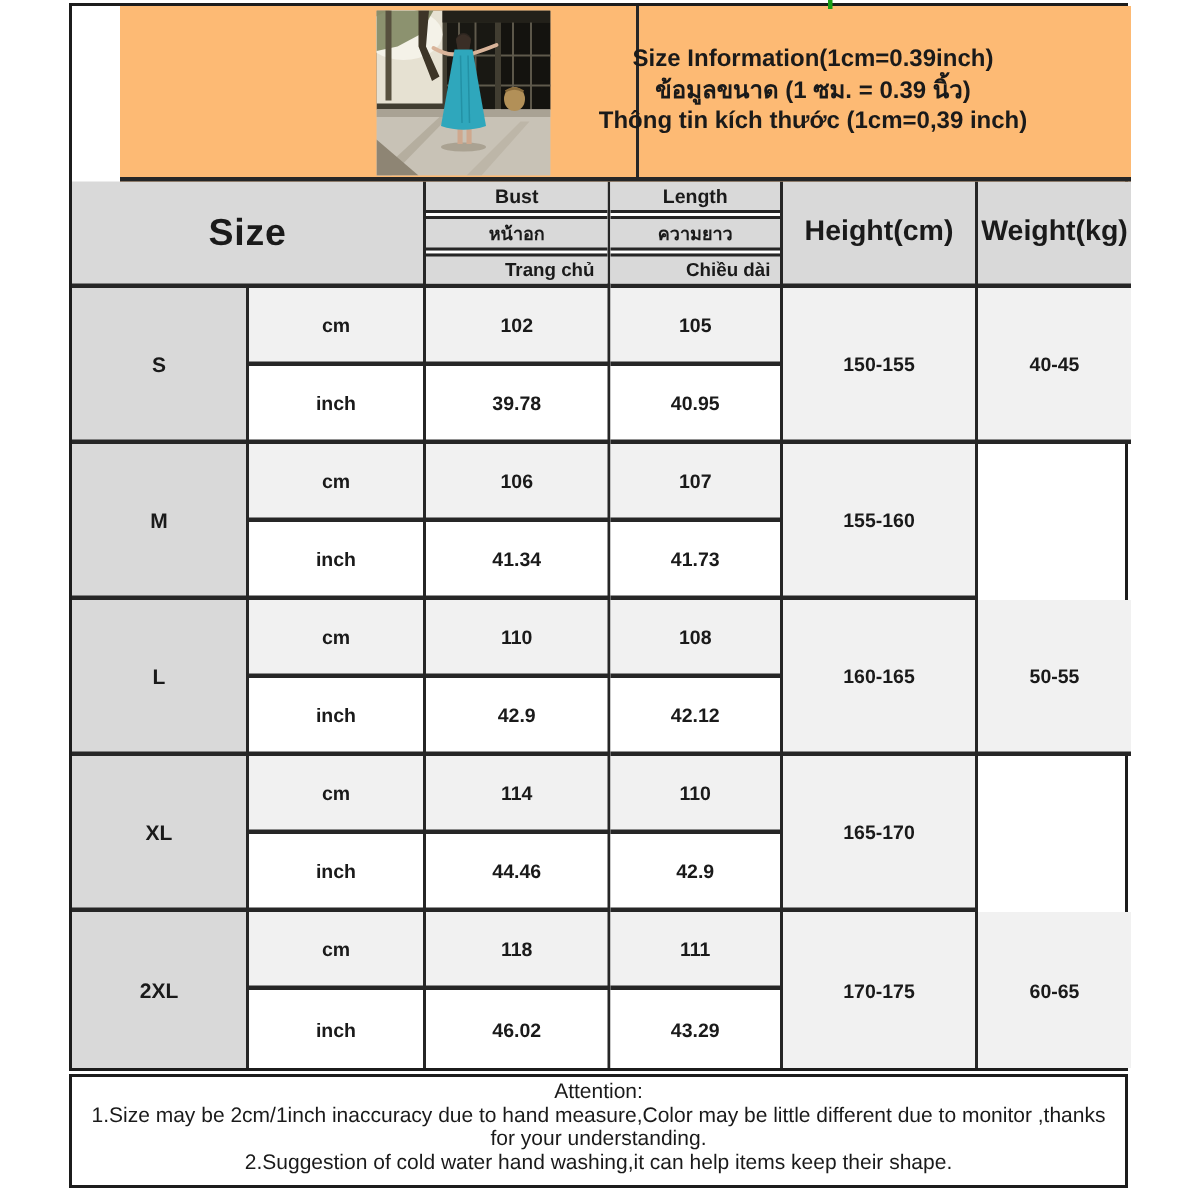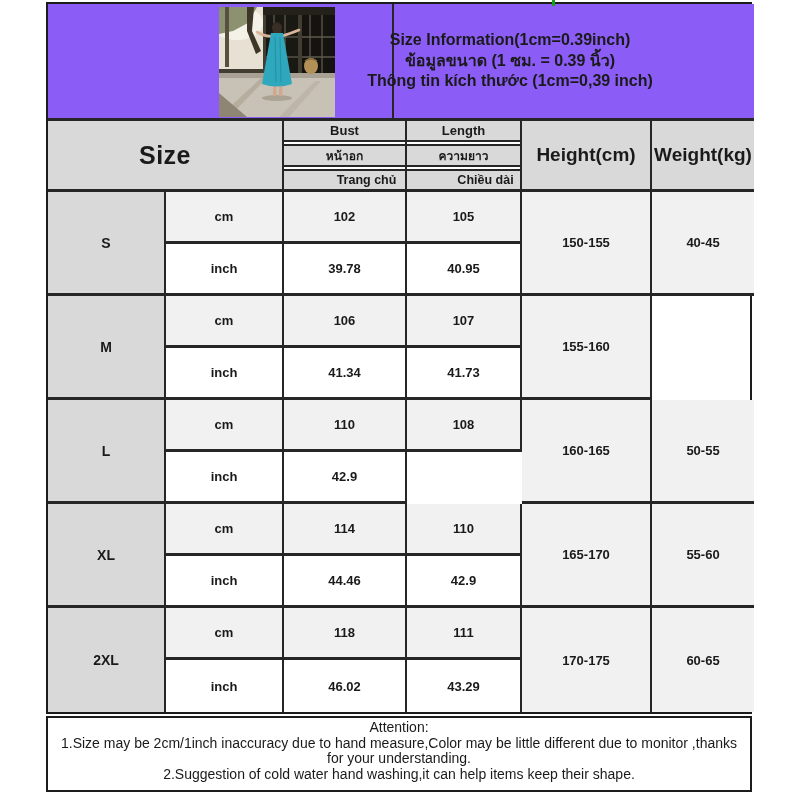--- a/index.html
+++ b/index.html
@@ -34,22 +34,22 @@
   .hd-col{flex-direction:column;background:#ffffff;padding:0;align-items:stretch;}
   .hd-box{
     flex:1;display:flex;align-items:center;justify-content:center;
     background:#d9d9d9;font-weight:700;box-sizing:border-box;
   }
   .hd-box.b1{border-bottom:2px solid #262626;margin-bottom:2px;font-size:13px;}
   .hd-box.b2{border-top:2px solid #262626;border-bottom:2px solid #262626;margin-bottom:2px;font-size:12px;}
   .hd-box.b3{border-top:2px solid #262626;font-size:12.5px;padding-left:44px;}
   
   .band{
-    grid-area:1/1/2/7;position:relative;background:#8b5cf6;
-    border-right:none;justify-content:flex-start;
+    grid-area:1/1/2/7;position:relative;background:#fdba74;
+    border-right:none;justify-content:flex-start;margin-left:32px;
   }
   .photo{position:absolute;left:171px;top:3px;width:116px;height:110px;}
   .band-divider{position:absolute;left:344px;top:0;bottom:0;width:2px;background:#262626;}
   .titles{
     position:absolute;left:462px;top:50%;transform:translate(-50%,-50%);
     text-align:center;white-space:nowrap;font-weight:700;font-size:16px;line-height:20.5px;
   }
   
   .attention{
     position:absolute;left:46px;top:716px;width:706px;height:76px;
@@ -143,32 +143,32 @@
   <div class="cell bg-wt v" style="grid-area:8/3/9/4">41.34</div>
   <div class="cell bg-wt v" style="grid-area:8/4/9/5">41.73</div>
   <div class="cell bg-lt v" style="grid-area:7/5/9/6">155-160</div>
 
   <div class="cell bg-head letter" style="grid-area:9/1/11/2">L</div>
   <div class="cell bg-lt v" style="grid-area:9/2/10/3">cm</div>
   <div class="cell bg-lt v" style="grid-area:9/3/10/4">110</div>
   <div class="cell bg-lt v" style="grid-area:9/4/10/5">108</div>
   <div class="cell bg-wt v" style="grid-area:10/2/11/3">inch</div>
   <div class="cell bg-wt v" style="grid-area:10/3/11/4">42.9</div>
+  <div class="cell bg-wt v" style="grid-area:10/4/11/5">42.12</div>
   <div class="cell bg-lt v" style="grid-area:9/5/11/6">160-165</div>
   <div class="cell bg-lt v last-col" style="grid-area:9/6/11/7">50-55</div>
 
   <div class="cell bg-head letter" style="grid-area:11/1/13/2">XL</div>
   <div class="cell bg-lt v" style="grid-area:11/2/12/3">cm</div>
   <div class="cell bg-lt v" style="grid-area:11/3/12/4">114</div>
   <div class="cell bg-lt v" style="grid-area:11/4/12/5">110</div>
   <div class="cell bg-wt v" style="grid-area:12/2/13/3">inch</div>
   <div class="cell bg-wt v" style="grid-area:12/3/13/4">44.46</div>
   <div class="cell bg-wt v" style="grid-area:12/4/13/5">42.9</div>
   <div class="cell bg-lt v" style="grid-area:11/5/13/6">165-170</div>
-  <div class="cell bg-lt v last-col" style="grid-area:11/6/13/7">55-60</div>
 
   <div class="cell bg-head letter last-row" style="grid-area:13/1/15/2">2XL</div>
   <div class="cell bg-lt v" style="grid-area:13/2/14/3">cm</div>
   <div class="cell bg-lt v" style="grid-area:13/3/14/4">118</div>
   <div class="cell bg-lt v" style="grid-area:13/4/14/5">111</div>
   <div class="cell bg-wt v last-row" style="grid-area:14/2/15/3">inch</div>
   <div class="cell bg-wt v last-row" style="grid-area:14/3/15/4">46.02</div>
   <div class="cell bg-wt v last-row" style="grid-area:14/4/15/5">43.29</div>
   <div class="cell bg-lt v last-row" style="grid-area:13/5/15/6">170-175</div>
   <div class="cell bg-lt v last-col last-row" style="grid-area:13/6/15/7">60-65</div>

